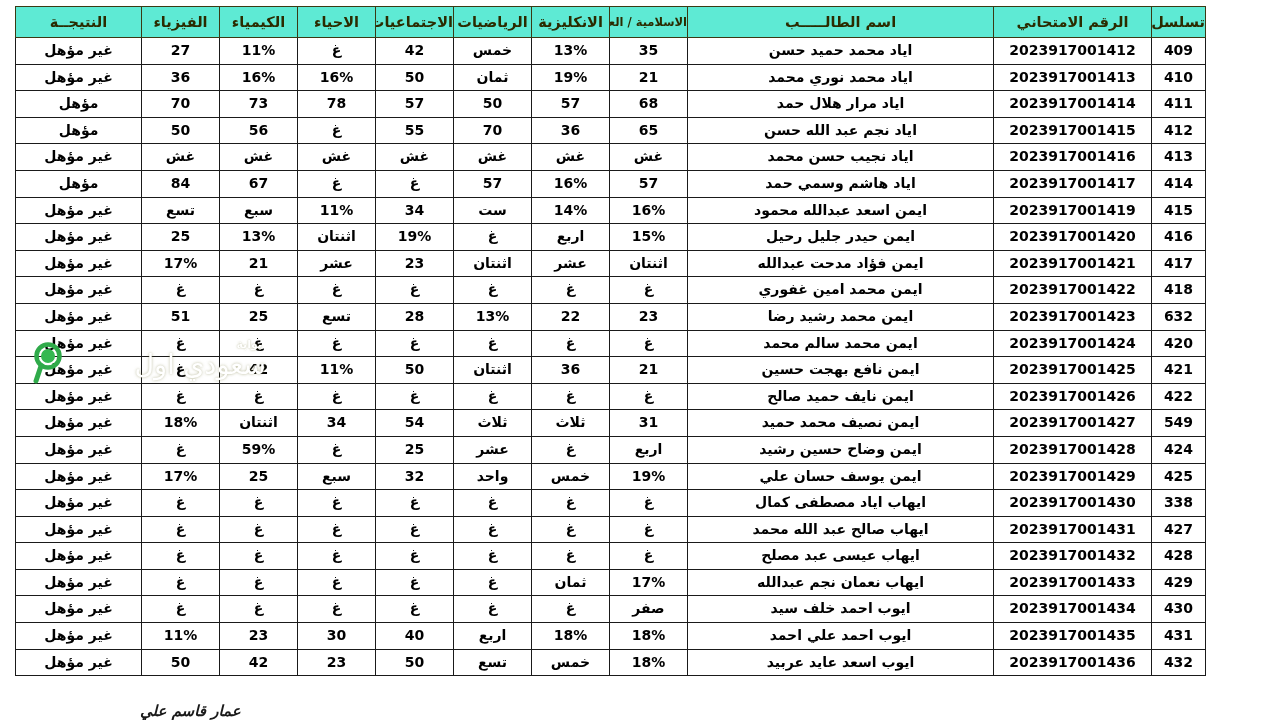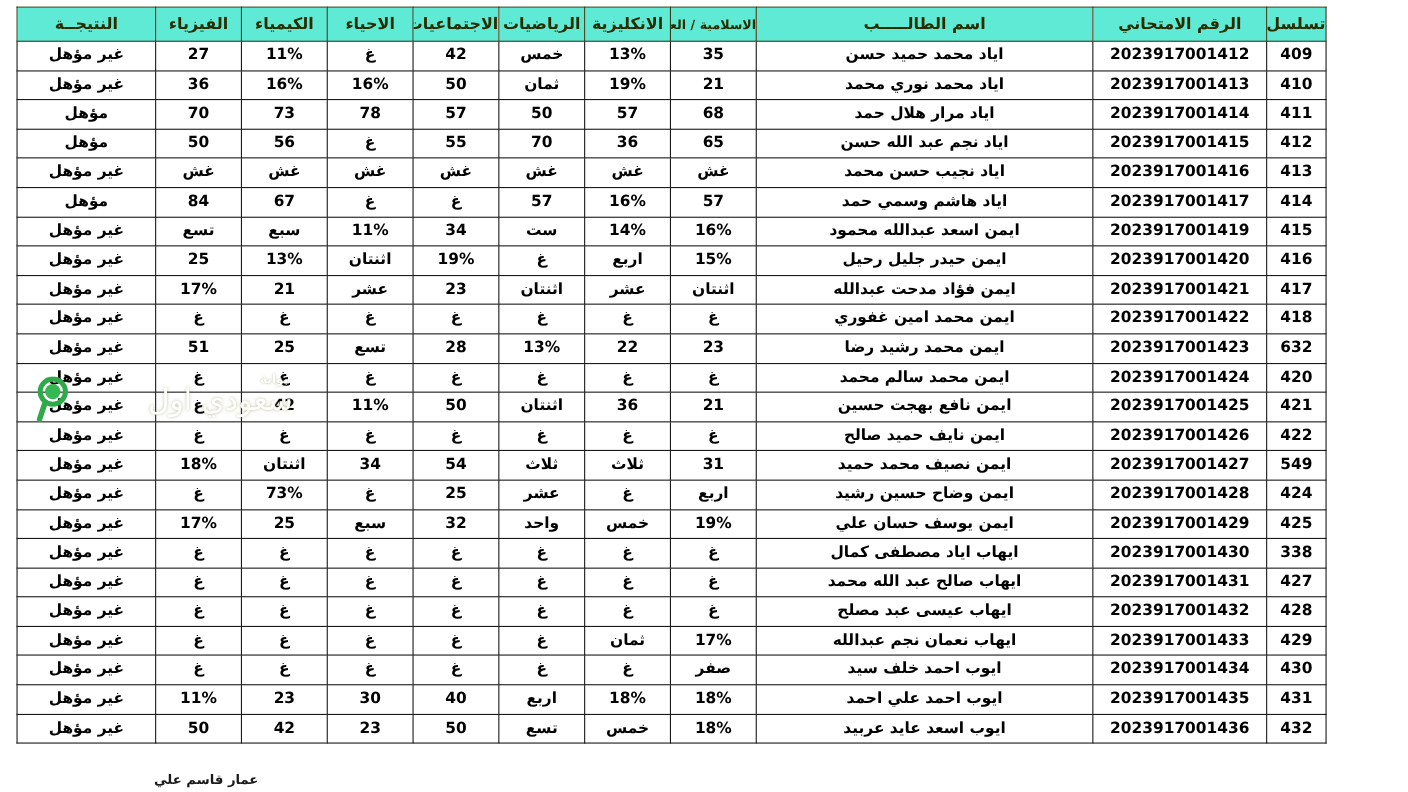--- a/index.html
+++ b/index.html
@@ -134,25 +134,26 @@
   }
   #watermark .wm-glass {
     position: absolute;
     left: 2px;
     top: 6px;
   }
 
   
   .footer-line {
     position: absolute;
-    font-size: 12px;
+    font-size: 15px;
     font-weight: bold;
     color: #1a1a1a;
     direction: rtl;
     white-space: nowrap;
+    font-style: italic;
   }
   #footer-left  { left: 140px;  top: 702px; }
   #footer-right { right: 530px; top: 702px; }
 </style>
 </head>
 <body>
 
 <div id="page">
 
   <div id="results-wrap">
@@ -383,21 +384,21 @@
           </tr>
           <tr>
             <td class="seq">424</td>
             <td class="exam">2023917001428</td>
             <td class="name">ايمن وضاح حسين رشيد</td>
             <td class="hl">اربع</td>
             <td class="hl">غ</td>
             <td class="hl">عشر</td>
             <td class="hl">25</td>
             <td class="hl">غ</td>
-            <td class="hl">73%</td>
+            <td class="hl">59%</td>
             <td class="hl">غ</td>
             <td class="result-fail">غير مؤهل</td>
           </tr>
           <tr>
             <td class="seq">425</td>
             <td class="exam">2023917001429</td>
             <td class="name">ايمن يوسف حسان علي</td>
             <td class="hl">19%</td>
             <td class="hl">خمس</td>
             <td class="hl">واحد</td>

